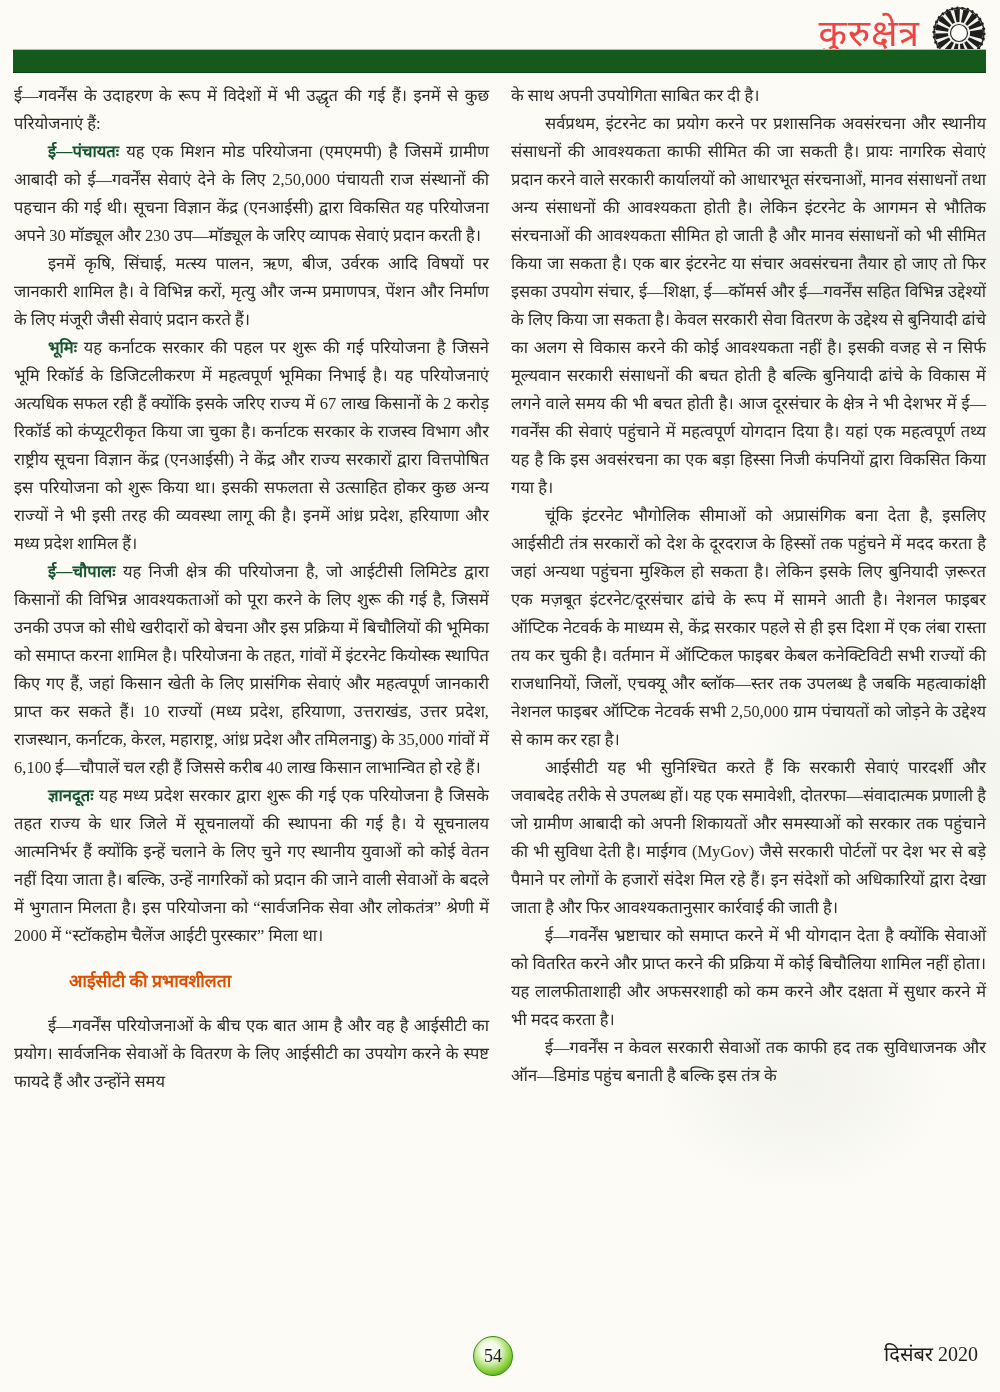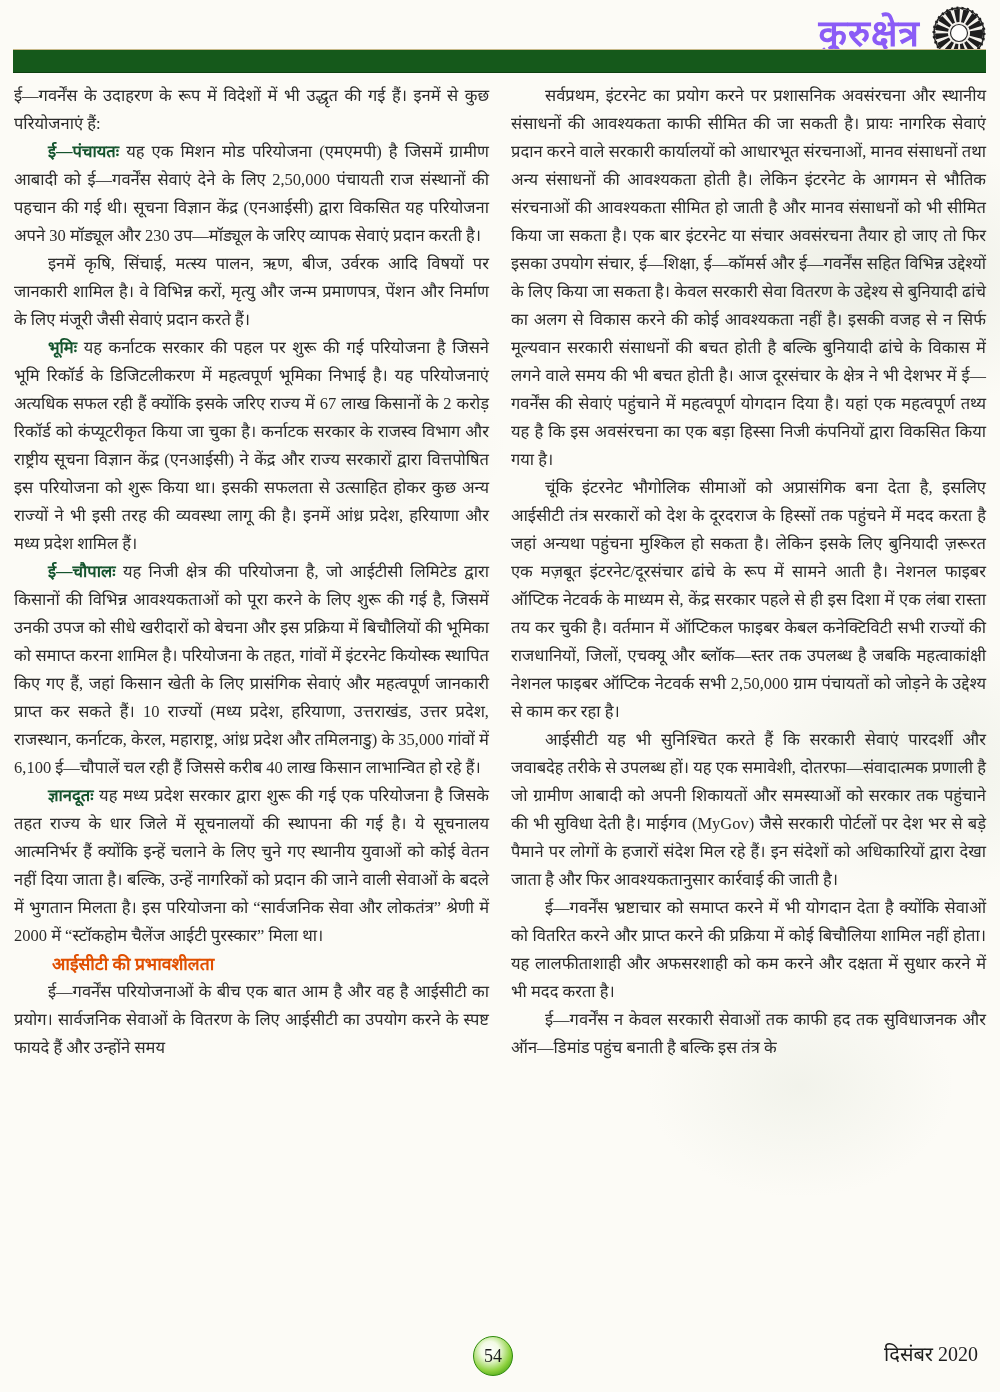--- a/index.html
+++ b/index.html
@@ -11,31 +11,31 @@
       radial-gradient(ellipse 220px 160px at 80% 78%, rgba(195,205,185,0.18), transparent 70%),
       radial-gradient(ellipse 180px 120px at 38% 32%, rgba(200,205,190,0.15), transparent 70%),
       #fcfbf6;
     font-family:"Liberation Serif","DejaVu Sans",serif;
     color:#2b2b2b;
     position:relative;
   }
   .page{position:absolute;inset:0;}
   
   .masthead{position:absolute;top:6px;right:14px;display:flex;align-items:center;gap:12px;}
-  .mag-title{font-size:37px;font-weight:bold;color:#8b5cf6;line-height:1;letter-spacing:1px;}
+  .mag-title{font-size:37px;font-weight:normal;color:#ef4444;line-height:1;letter-spacing:1px;}
   .logo{width:54px;height:54px;display:inline-block;}
   .green-bar{position:absolute;left:13px;top:49px;width:973px;height:22px;
     background:#15591b;border-top:1px solid #c8b98a;border-bottom:1px solid #0d3f10;}
   
   .columns{position:absolute;top:82px;left:14px;width:972px;display:flex;gap:22px;}
   .col{width:475px;font-size:16.5px;line-height:28px;text-align:justify;}
   .col p{margin:0;text-indent:34px;}
   .col p.noindent{text-indent:0;}
   .lead{font-weight:bold;color:#14532d;}
-  .section-heading{margin:0;padding-left:38px;font-size:17.5px;line-height:28px;
+  .section-heading{margin:17px;padding-left:38px;font-size:17.5px;line-height:28px;
     font-weight:bold;color:#e04f00;text-align:left;}
   
   .page-badge{position:absolute;left:473px;top:1336px;width:38px;height:38px;border-radius:50%;
     background:radial-gradient(circle at 42% 36%, #ffffff 0%, #f2fae4 28%, #8ed23f 62%, #46a313 85%, #2f8b0c 100%);
     border:1px solid #2f8b0c;
     display:flex;align-items:center;justify-content:center;
     font-size:18px;color:#1c1c1c;}
   .issue-date{position:absolute;right:22px;top:1340px;font-size:20px;font-weight:normal;color:#1d1d1d;}
 </style>
 </head>
@@ -63,20 +63,21 @@
       <p><span class="lead">ई—पंचायतः</span> <span>यह एक मिशन मोड परियोजना (एमएमपी) है जिसमें ग्रामीण आबादी को ई—गवर्नेंस सेवाएं देने के लिए 2,50,000 पंचायती राज संस्थानों की पहचान की गई थी। सूचना विज्ञान केंद्र (एनआईसी) द्वारा विकसित यह परियोजना अपने 30 मॉड्यूल और 230 उप—मॉड्यूल के जरिए व्यापक सेवाएं प्रदान करती है।</span></p>
       <p><span>इनमें कृषि, सिंचाई, मत्स्य पालन, ऋण, बीज, उर्वरक आदि विषयों पर जानकारी शामिल है। वे विभिन्न करों, मृत्यु और जन्म प्रमाणपत्र, पेंशन और निर्माण के लिए मंजूरी जैसी सेवाएं प्रदान करते हैं।</span></p>
       <p><span class="lead">भूमिः</span> <span>यह कर्नाटक सरकार की पहल पर शुरू की गई परियोजना है जिसने भूमि रिकॉर्ड के डिजिटलीकरण में महत्वपूर्ण भूमिका निभाई है। यह परियोजनाएं अत्यधिक सफल रही हैं क्योंकि इसके जरिए राज्य में 67 लाख किसानों के 2 करोड़ रिकॉर्ड को कंप्यूटरीकृत किया जा चुका है। कर्नाटक सरकार के राजस्व विभाग और राष्ट्रीय सूचना विज्ञान केंद्र (एनआईसी) ने केंद्र और राज्य सरकारों द्वारा वित्तपोषित इस परियोजना को शुरू किया था। इसकी सफलता से उत्साहित होकर कुछ अन्य राज्यों ने भी इसी तरह की व्यवस्था लागू की है। इनमें आंध्र प्रदेश, हरियाणा और मध्य प्रदेश शामिल हैं।</span></p>
       <p><span class="lead">ई—चौपालः</span> <span>यह निजी क्षेत्र की परियोजना है, जो आईटीसी लिमिटेड द्वारा किसानों की विभिन्न आवश्यकताओं को पूरा करने के लिए शुरू की गई है, जिसमें उनकी उपज को सीधे खरीदारों को बेचना और इस प्रक्रिया में बिचौलियों की भूमिका को समाप्त करना शामिल है। परियोजना के तहत, गांवों में इंटरनेट कियोस्क स्थापित किए गए हैं, जहां किसान खेती के लिए प्रासंगिक सेवाएं और महत्वपूर्ण जानकारी प्राप्त कर सकते हैं। 10 राज्यों (मध्य प्रदेश, हरियाणा, उत्तराखंड, उत्तर प्रदेश, राजस्थान, कर्नाटक, केरल, महाराष्ट्र, आंध्र प्रदेश और तमिलनाडु) के 35,000 गांवों में 6,100 ई—चौपालें चल रही हैं जिससे करीब 40 लाख किसान लाभान्वित हो रहे हैं।</span></p>
       <p><span class="lead">ज्ञानदूतः</span> <span>यह मध्य प्रदेश सरकार द्वारा शुरू की गई एक परियोजना है जिसके तहत राज्य के धार जिले में सूचनालयों की स्थापना की गई है। ये सूचनालय आत्मनिर्भर हैं क्योंकि इन्हें चलाने के लिए चुने गए स्थानीय युवाओं को कोई वेतन नहीं दिया जाता है। बल्कि, उन्हें नागरिकों को प्रदान की जाने वाली सेवाओं के बदले में भुगतान मिलता है। इस परियोजना को “सार्वजनिक सेवा और लोकतंत्र” श्रेणी में 2000 में “स्टॉकहोम चैलेंज आईटी पुरस्कार” मिला था।</span></p>
       <h3 class="section-heading">आईसीटी की प्रभावशीलता</h3>
       <p><span>ई—गवर्नेंस परियोजनाओं के बीच एक बात आम है और वह है आईसीटी का प्रयोग। सार्वजनिक सेवाओं के वितरण के लिए आईसीटी का उपयोग करने के स्पष्ट फायदे हैं और उन्होंने समय</span></p>
     </section>
 
     <section class="col">
+      <p class="noindent"><span>के साथ अपनी उपयोगिता साबित कर दी है।</span></p>
       <p><span>सर्वप्रथम, इंटरनेट का प्रयोग करने पर प्रशासनिक अवसंरचना और स्थानीय संसाधनों की आवश्यकता काफी सीमित की जा सकती है। प्रायः नागरिक सेवाएं प्रदान करने वाले सरकारी कार्यालयों को आधारभूत संरचनाओं, मानव संसाधनों तथा अन्य संसाधनों की आवश्यकता होती है। लेकिन इंटरनेट के आगमन से भौतिक संरचनाओं की आवश्यकता सीमित हो जाती है और मानव संसाधनों को भी सीमित किया जा सकता है। एक बार इंटरनेट या संचार अवसंरचना तैयार हो जाए तो फिर इसका उपयोग संचार, ई—शिक्षा, ई—कॉमर्स और ई—गवर्नेंस सहित विभिन्न उद्देश्यों के लिए किया जा सकता है। केवल सरकारी सेवा वितरण के उद्देश्य से बुनियादी ढांचे का अलग से विकास करने की कोई आवश्यकता नहीं है। इसकी वजह से न सिर्फ मूल्यवान सरकारी संसाधनों की बचत होती है बल्कि बुनियादी ढांचे के विकास में लगने वाले समय की भी बचत होती है। आज दूरसंचार के क्षेत्र ने भी देशभर में ई—गवर्नेंस की सेवाएं पहुंचाने में महत्वपूर्ण योगदान दिया है। यहां एक महत्वपूर्ण तथ्य यह है कि इस अवसंरचना का एक बड़ा हिस्सा निजी कंपनियों द्वारा विकसित किया गया है।</span></p>
       <p><span>चूंकि इंटरनेट भौगोलिक सीमाओं को अप्रासंगिक बना देता है, इसलिए आईसीटी तंत्र सरकारों को देश के दूरदराज के हिस्सों तक पहुंचने में मदद करता है जहां अन्यथा पहुंचना मुश्किल हो सकता है। लेकिन इसके लिए बुनियादी ज़रूरत एक मज़बूत इंटरनेट/दूरसंचार ढांचे के रूप में सामने आती है। नेशनल फाइबर ऑप्टिक नेटवर्क के माध्यम से, केंद्र सरकार पहले से ही इस दिशा में एक लंबा रास्ता तय कर चुकी है। वर्तमान में ऑप्टिकल फाइबर केबल कनेक्टिविटी सभी राज्यों की राजधानियों, जिलों, एचक्यू और ब्लॉक—स्तर तक उपलब्ध है जबकि महत्वाकांक्षी नेशनल फाइबर ऑप्टिक नेटवर्क सभी 2,50,000 ग्राम पंचायतों को जोड़ने के उद्देश्य से काम कर रहा है।</span></p>
       <p><span>आईसीटी यह भी सुनिश्चित करते हैं कि सरकारी सेवाएं पारदर्शी और जवाबदेह तरीके से उपलब्ध हों। यह एक समावेशी, दोतरफा—संवादात्मक प्रणाली है जो ग्रामीण आबादी को अपनी शिकायतों और समस्याओं को सरकार तक पहुंचाने की भी सुविधा देती है। माईगव (MyGov) जैसे सरकारी पोर्टलों पर देश भर से बड़े पैमाने पर लोगों के हजारों संदेश मिल रहे हैं। इन संदेशों को अधिकारियों द्वारा देखा जाता है और फिर आवश्यकतानुसार कार्रवाई की जाती है।</span></p>
       <p><span>ई—गवर्नेंस भ्रष्टाचार को समाप्त करने में भी योगदान देता है क्योंकि सेवाओं को वितरित करने और प्राप्त करने की प्रक्रिया में कोई बिचौलिया शामिल नहीं होता। यह लालफीताशाही और अफसरशाही को कम करने और दक्षता में सुधार करने में भी मदद करता है।</span></p>
       <p><span>ई—गवर्नेंस न केवल सरकारी सेवाओं तक काफी हद तक सुविधाजनक और ऑन—डिमांड पहुंच बनाती है बल्कि इस तंत्र के</span></p>
     </section>
 
   </main>
 
   <div class="page-badge">

